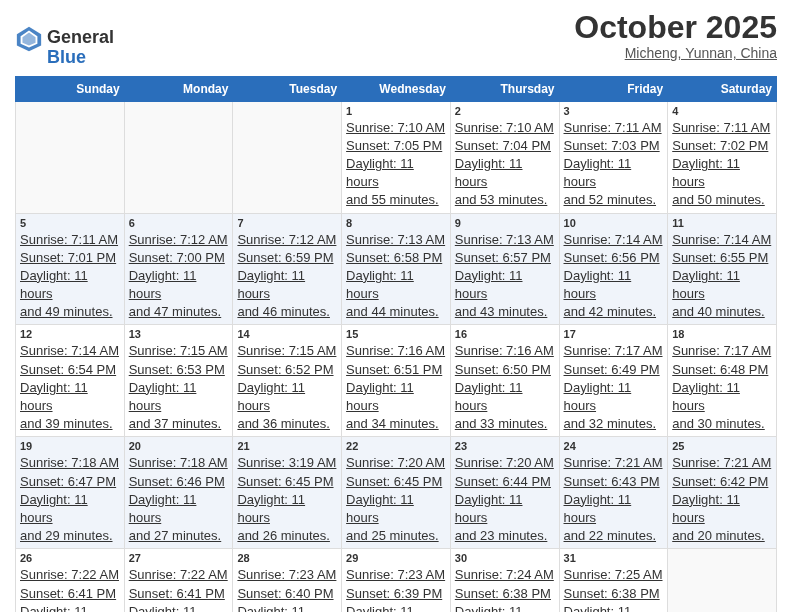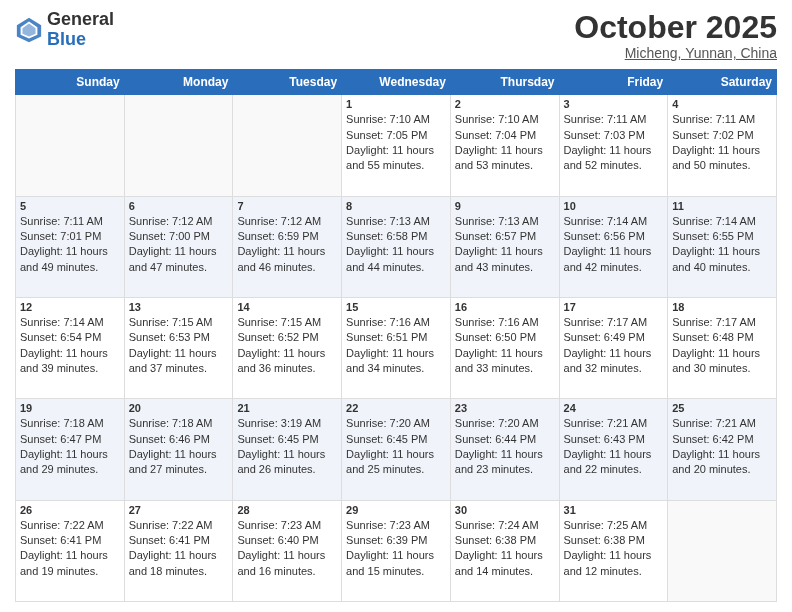--- a/index.html
+++ b/index.html
@@ -25,20 +25,21 @@
     }
     .logo {
       display: flex;
       align-items: center;
       gap: 4px;
     }
     .logo-text {
       font-size: 18px;
       font-weight: bold;
       line-height: 1.1;
+      margin-top: 18px;
     }
     .logo-text .general { color: #333; }
     .logo-text .blue { color: #2a6ebb; }
     .logo-icon {
       width: 28px;
       height: 28px;
     }
     .title-block {
       text-align: right;
     }
@@ -80,23 +81,24 @@
     }
     .calendar td.empty {
       background: #f9f9f9;
     }
     .day-num {
       font-weight: bold;
       font-size: 11px;
       margin-bottom: 2px;
     }
     .day-info {
-      font-size: 11px;
+      font-size: 13px;
       line-height: 1.4;
       color: #333;
+      text-decoration: underline;
     }
     .row-shade {
       background-color: #f0f4fa;
     }
     .row-shade td {
       background-color: #f0f4fa;
     }
   </style>
 </head>
 <body>

